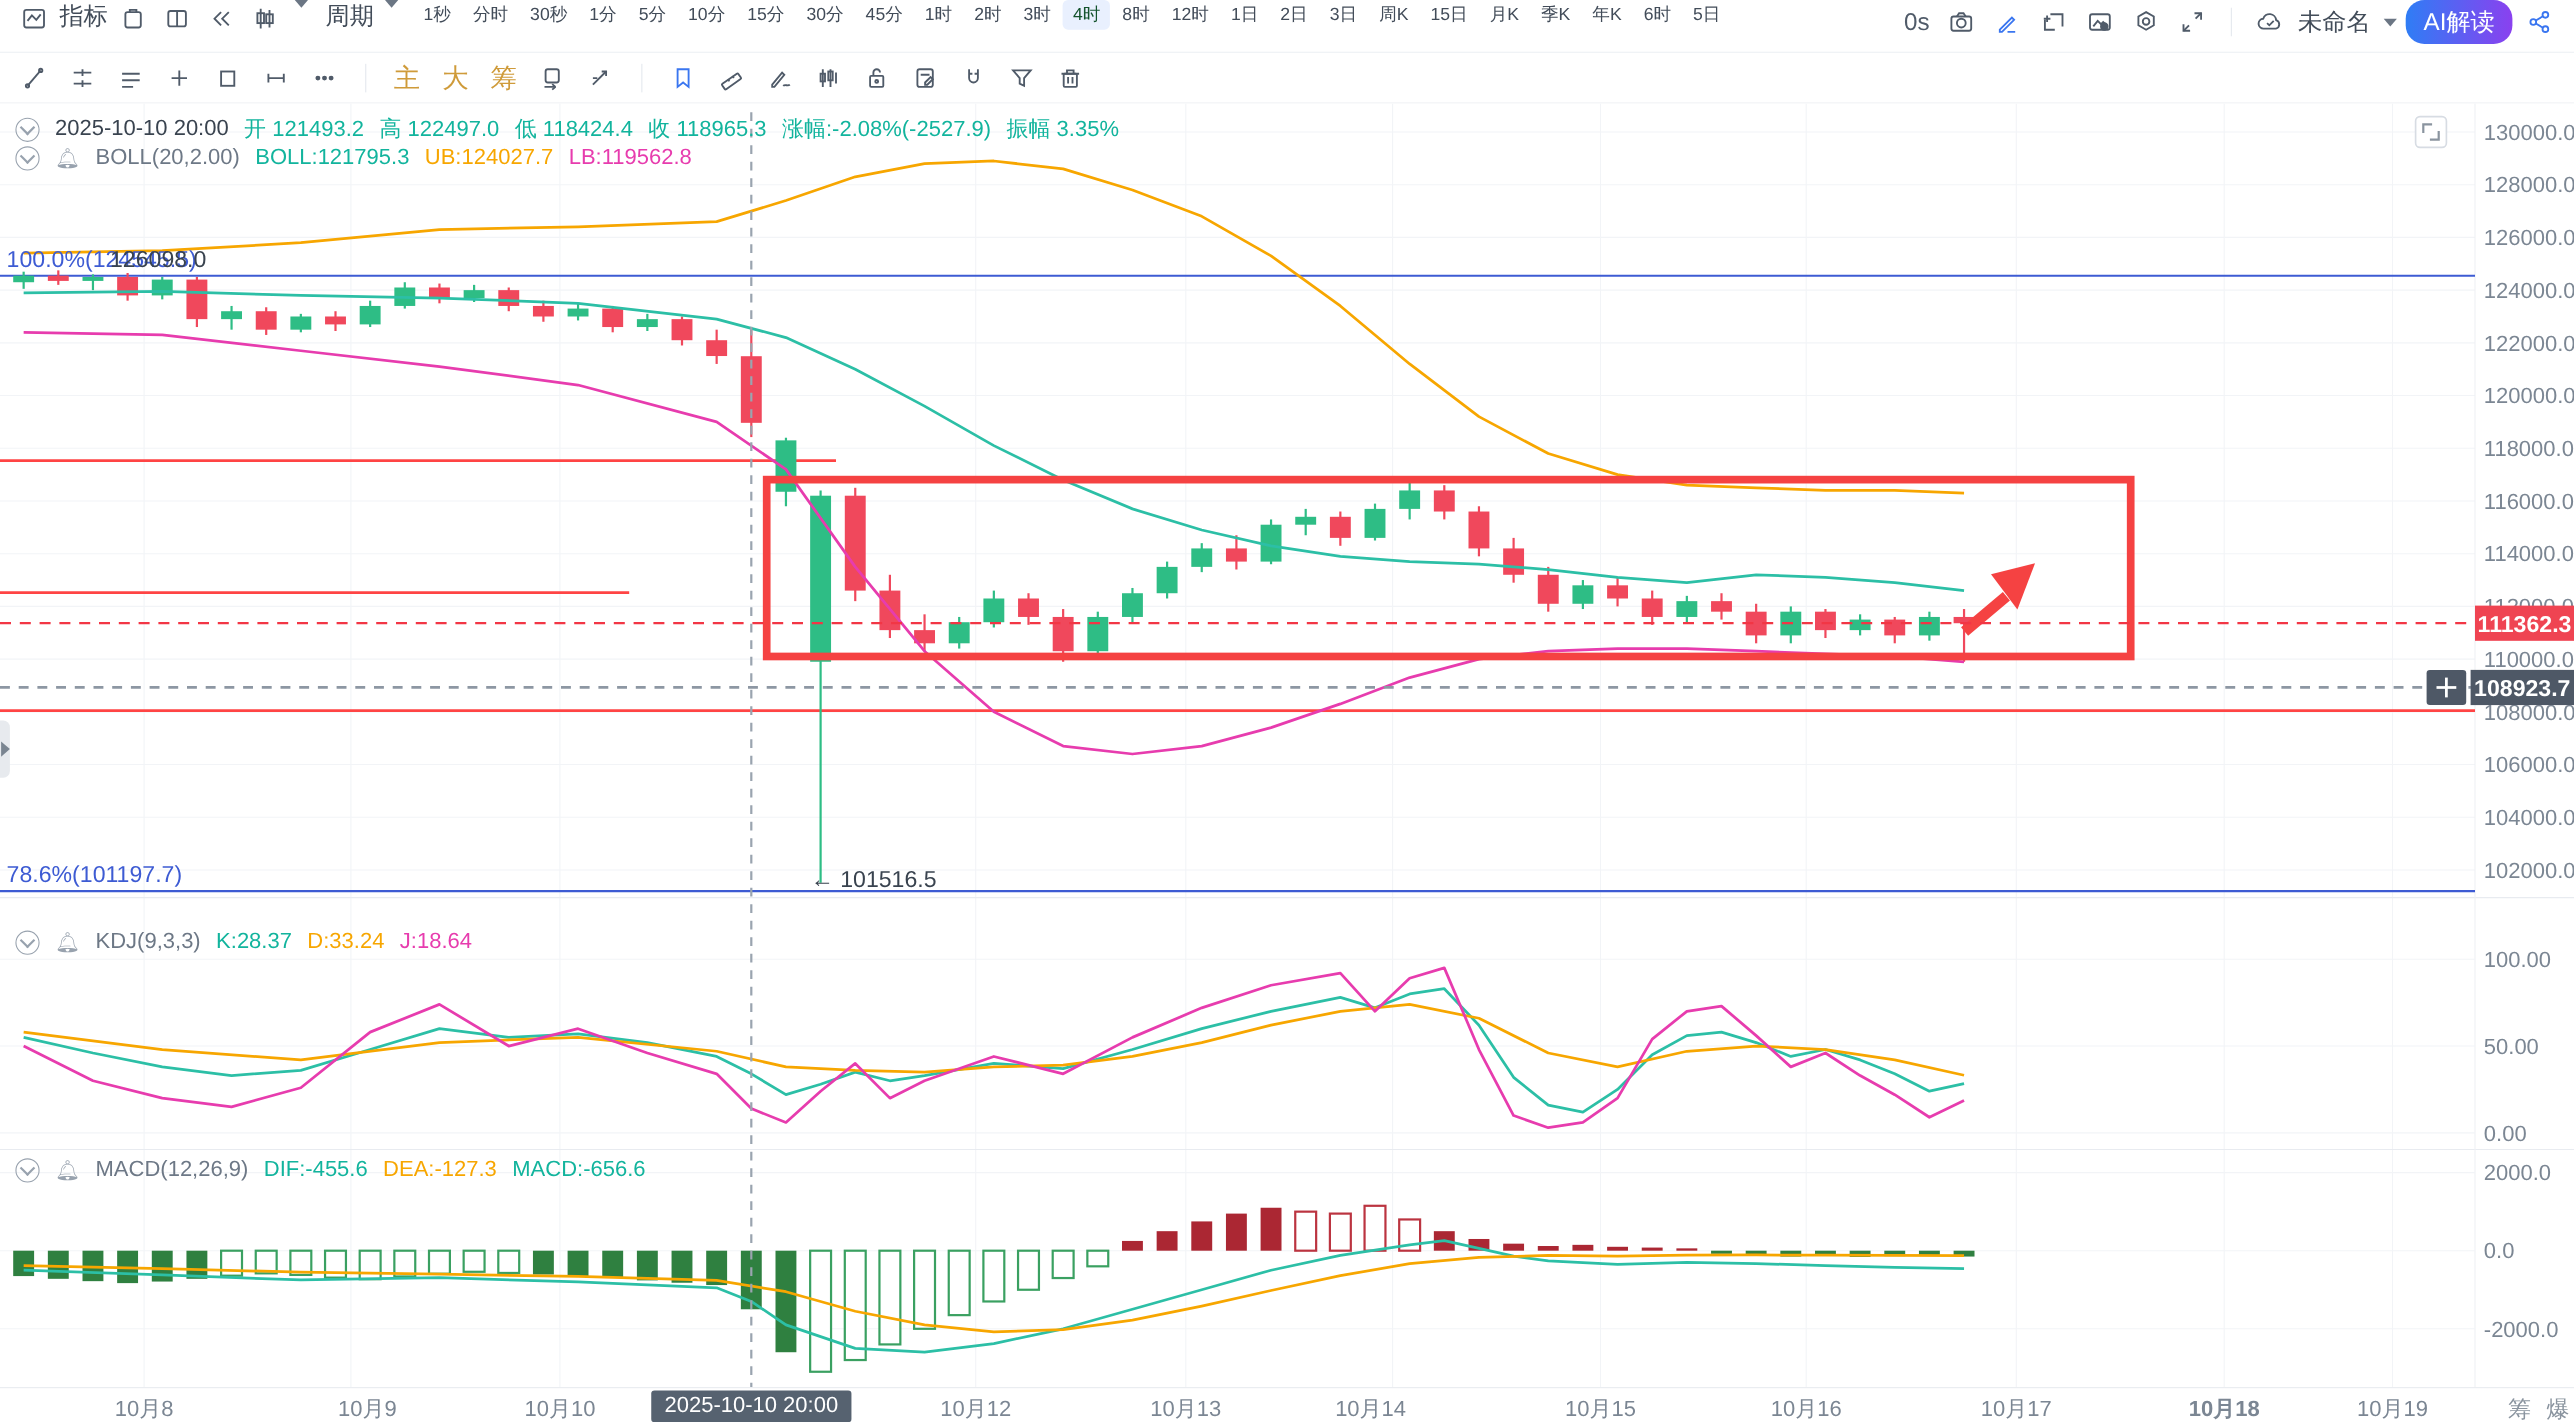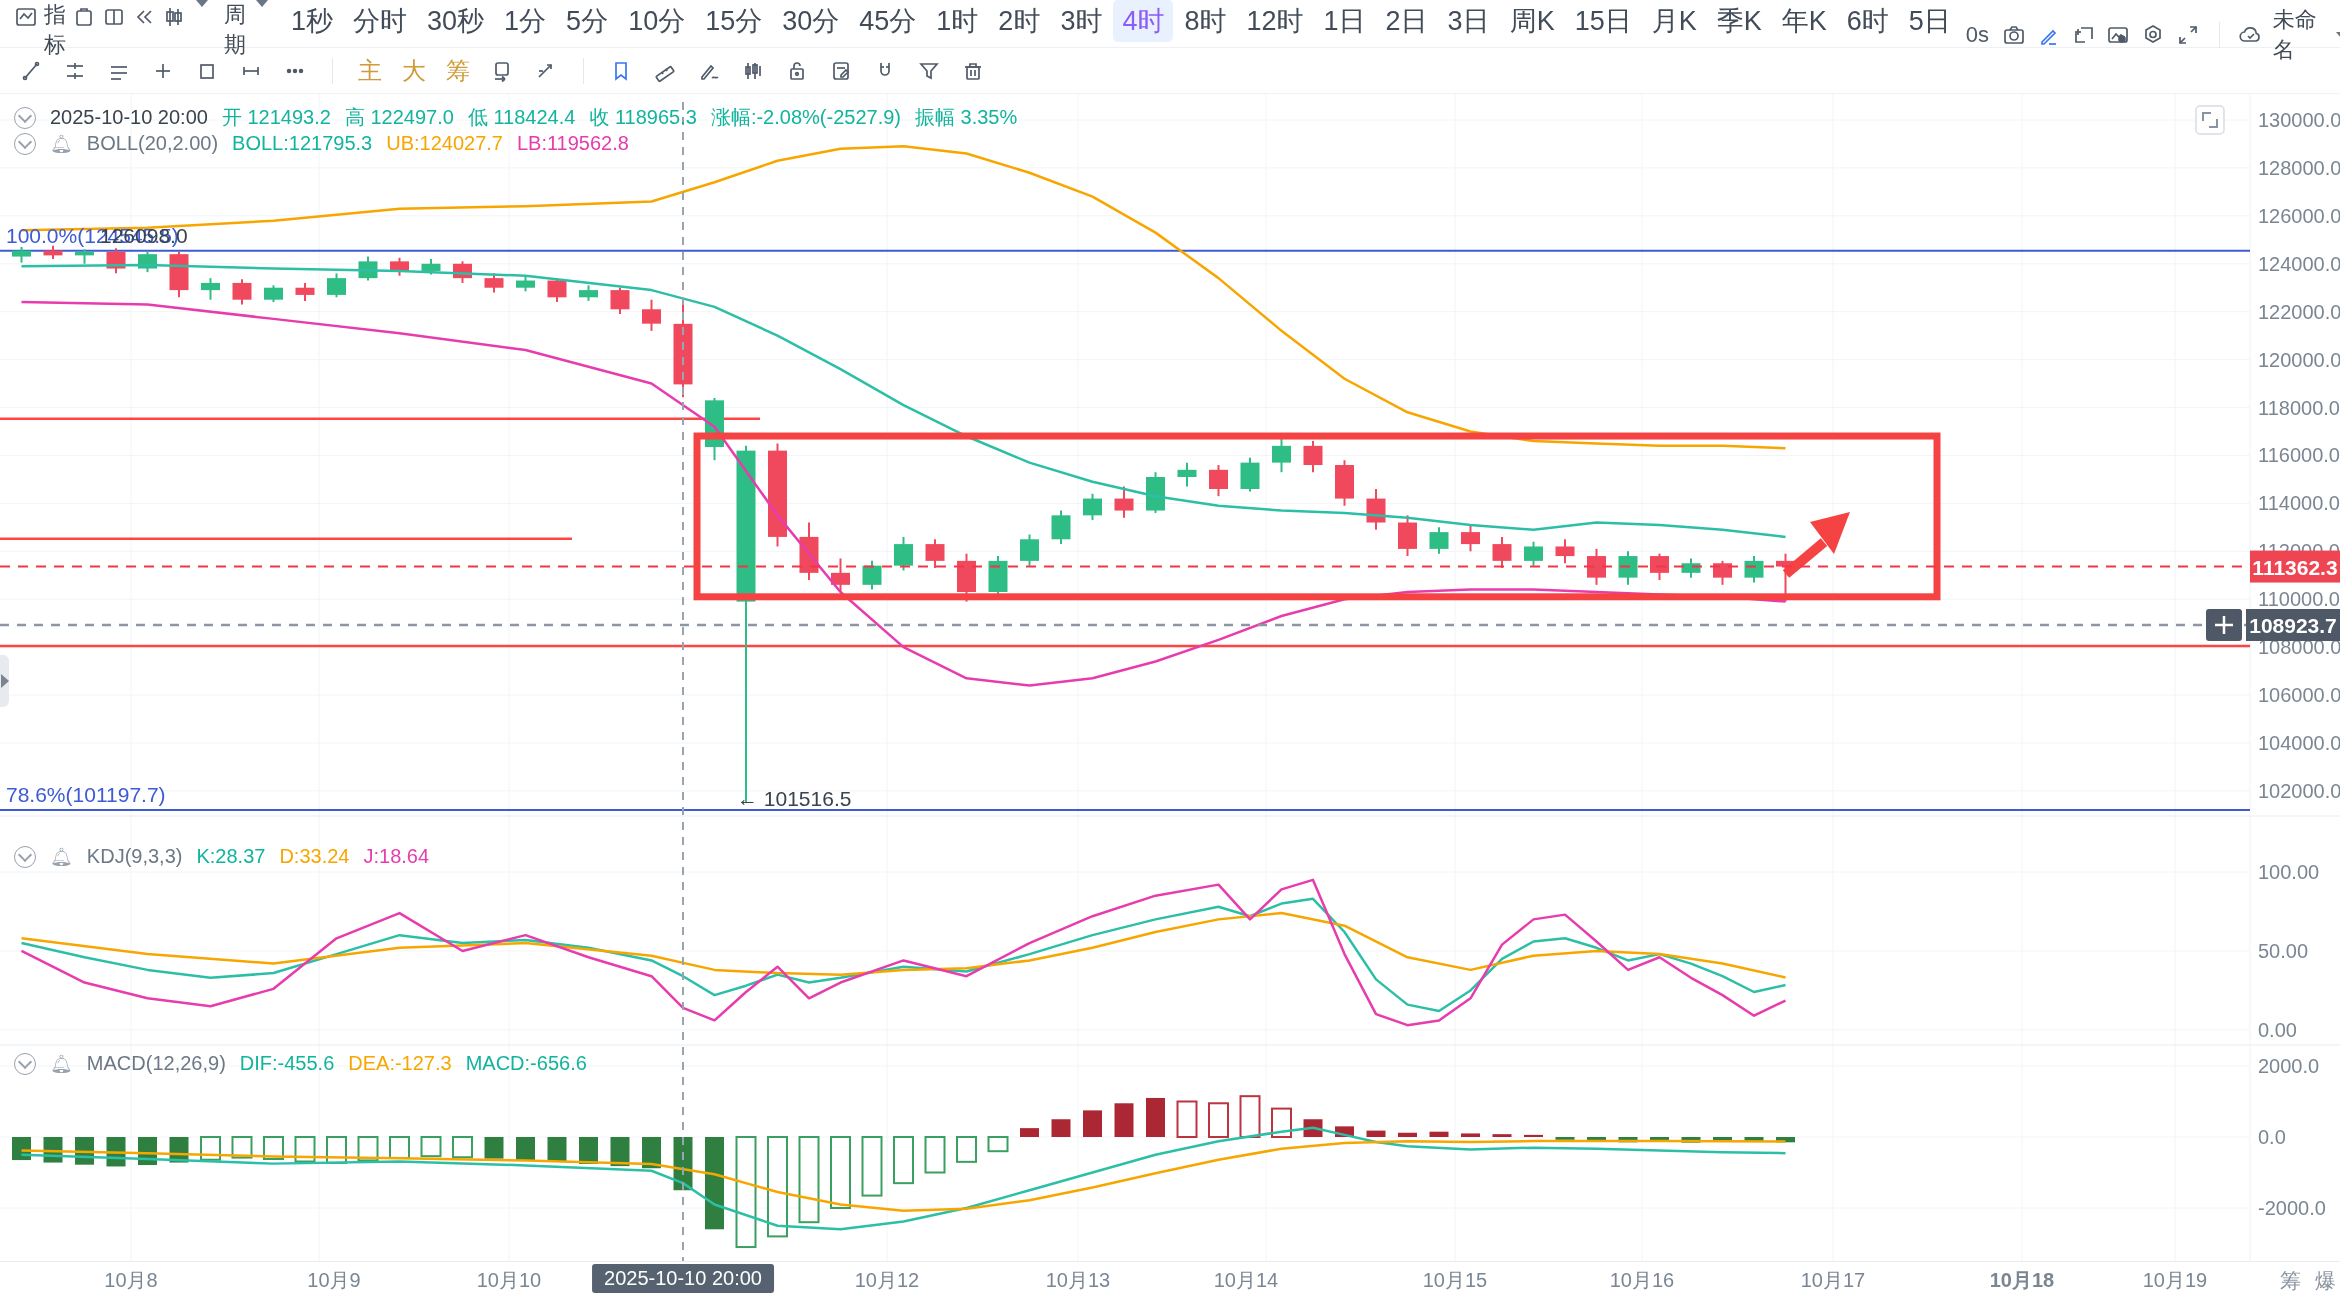--- a/index.html
+++ b/index.html
@@ -5,22 +5,22 @@
   * { margin:0; padding:0; box-sizing:border-box; }
   html,body { width:2340px; height:1293px; background:#fff; font-family:"Liberation Sans", sans-serif; overflow:hidden; }
   .iconbtn { display:inline-flex; align-items:center; justify-content:center; width:34px; height:34px; border-radius:4px; cursor:pointer; }
   .iconbtn svg { stroke:#505b69; fill:none; stroke-width:1.7; }
   .divider { width:1px; height:26px; background:#e4e8ee; margin:0 10px; }
 
   
   #toolbar1 { height:48px; display:flex; align-items:flex-start; padding:0 14px; border-bottom:1px solid #edf0f4; gap:6px; }
   .tb-label { font-size:22px; color:#424c59; }
   .caret { width:0; height:0; border-left:6px solid transparent; border-right:6px solid transparent; border-top:7px solid #6b7684; margin-left:4px; }
-  .tf-btn { font-size:27px; color:#424c59; padding:3px 9px; border-radius:5px; cursor:pointer; white-space:nowrap; }
-  .tf-btn.sel { color:#8b5cf6; background:#e9f0fe; }
+  .tf-btn { font-size:16px; color:#424c59; padding:3px 9px; border-radius:5px; cursor:pointer; white-space:nowrap; }
+  .tf-btn.sel { color:#14532d; background:#e9f0fe; }
   #tb1-right { margin-left:auto; display:flex; align-items:center; gap:8px; }
   .countdown { font-size:22px; color:#505b69; margin-right:4px; }
   .docname { font-size:22px; color:#424c59; }
   .ai-btn { background:linear-gradient(90deg,#2f7df5,#8a41ef); color:#fff; font-size:22px; padding:5px 16px; border-radius:17px; cursor:pointer; }
 
   
   #toolbar2 { height:46px; display:flex; align-items:center; padding:0 14px; gap:10px; border-bottom:1px solid #f1f3f6; }
   .amber { color:#cf9b3a; font-size:24px; cursor:pointer; padding:0 5px; }
 
   

